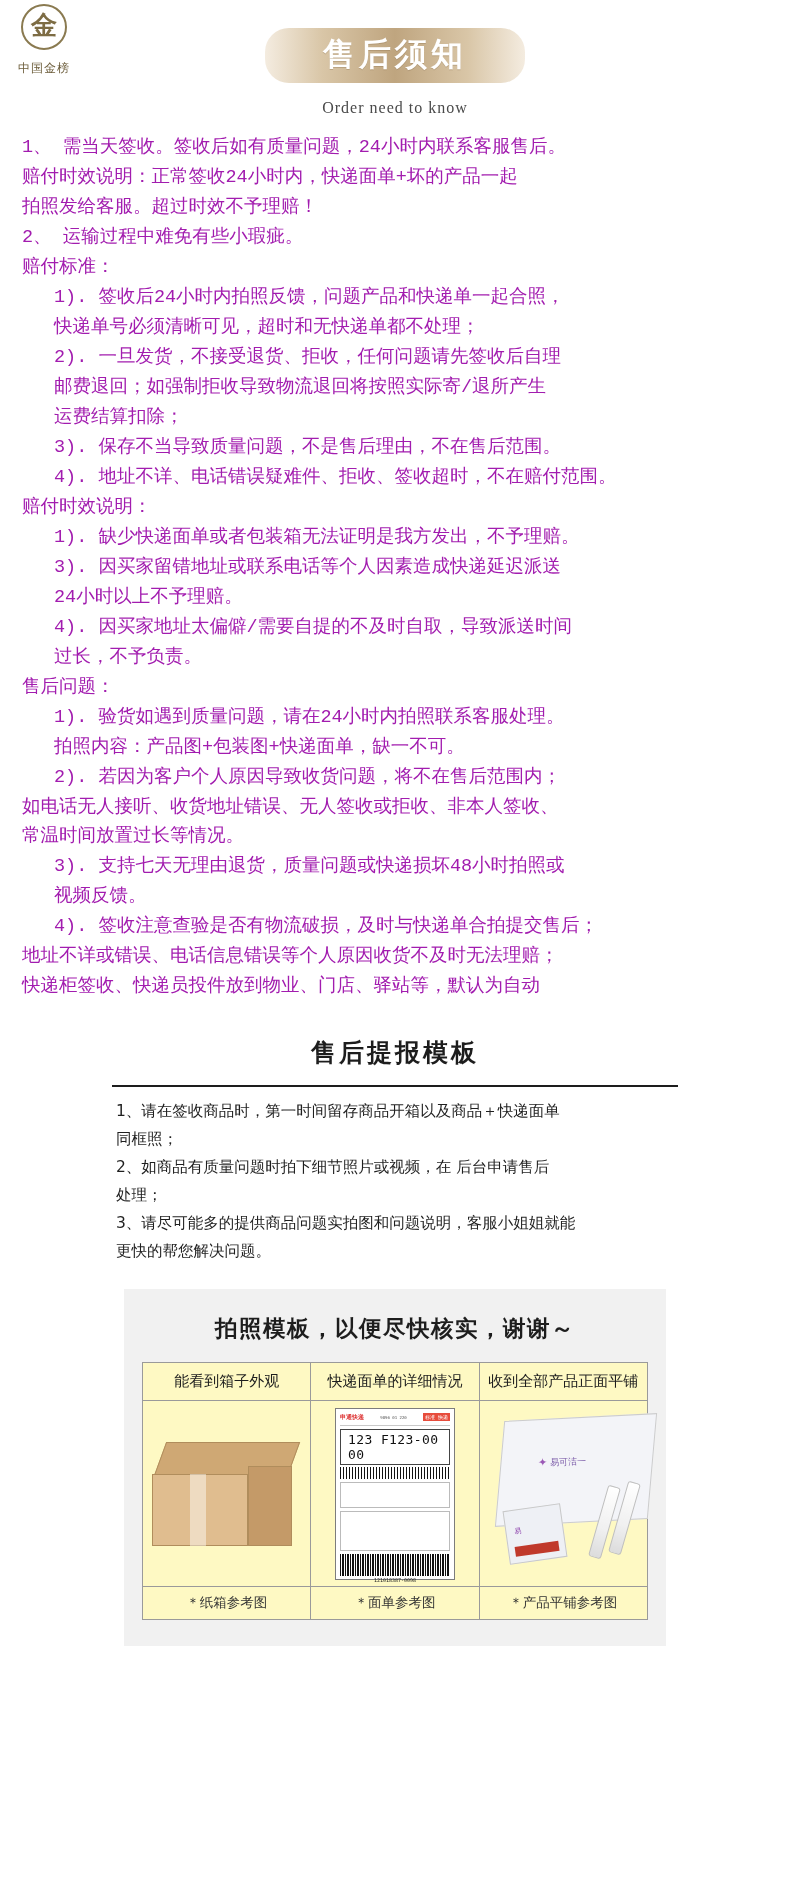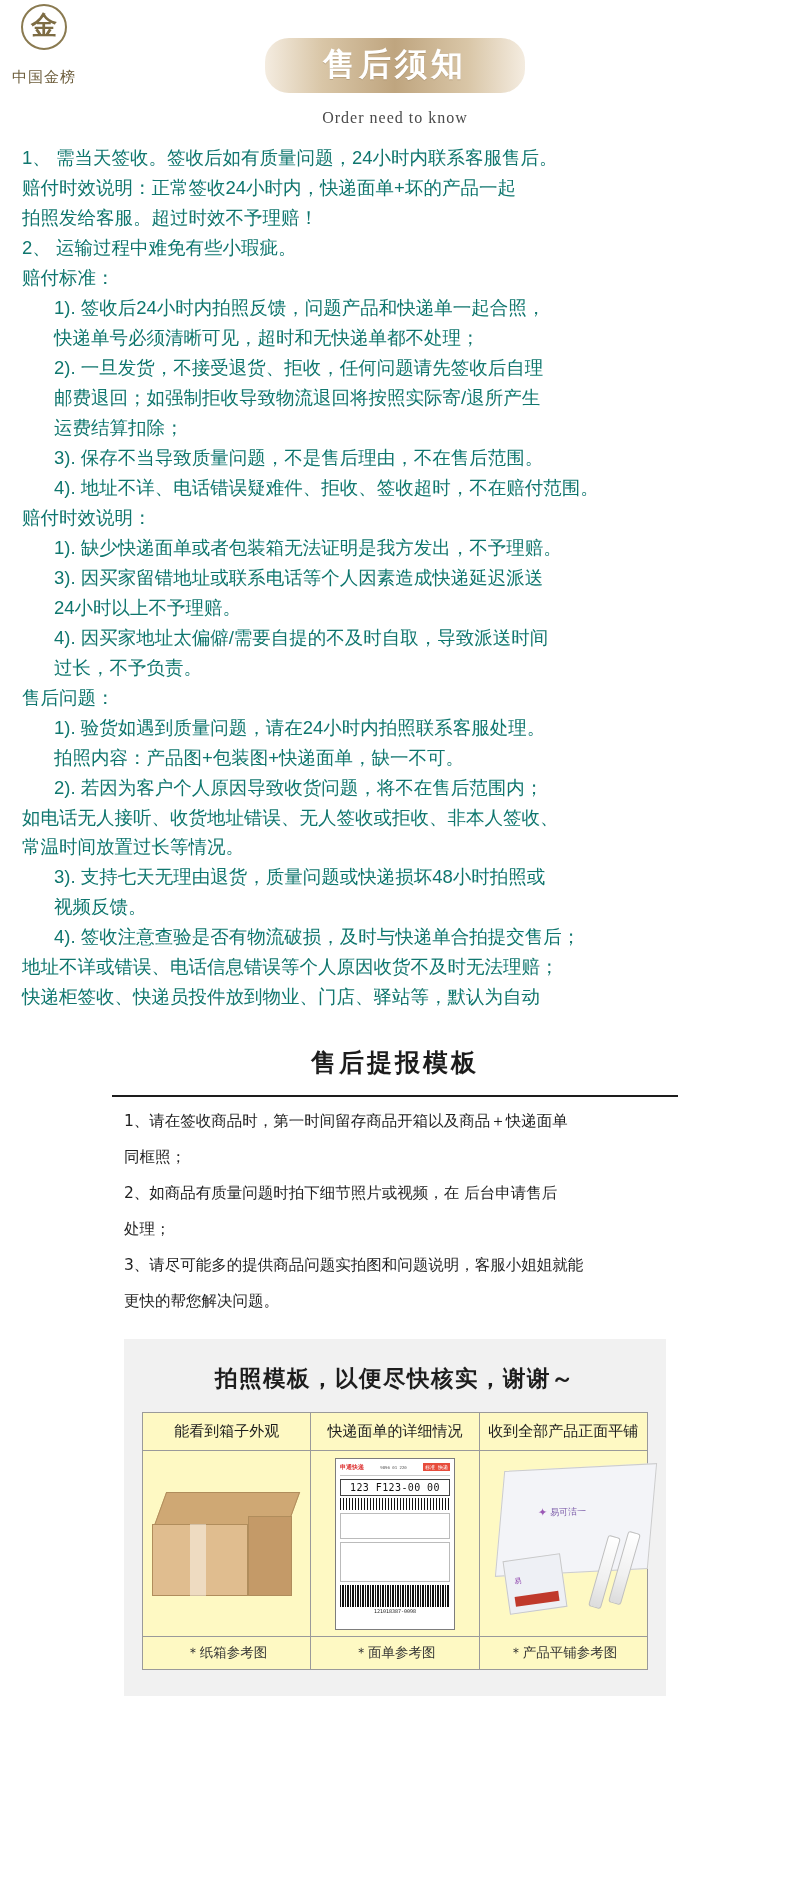--- a/index.html
+++ b/index.html
@@ -38,30 +38,30 @@
     position: absolute;
     left: 0; right: 0; top: 50%;
     transform: translateY(-52%);
     font-family: "Liberation Serif", serif;
     font-size: 26px;
     color: #7d6c44;
     line-height: 1;
     font-weight: bold;
   }
   .logo-text {
-    font-size: 15px;
+    font-size: 12px;
     color: #6d5e3c;
     letter-spacing: 1px;
-    margin-top: 18px;
+    margin-top: 10px;
     font-family: Liberation Serif, serif;
   }
 
   
   .title-wrap {
-    padding-top: 38px;
+    padding-top: 28px;
     text-align: center;
   }
   .title-banner {
     display: inline-block;
     background: linear-gradient(90deg, #f4ece0 0%, #d9c6a7 22%, #bfa57f 50%, #d9c6a7 78%, #f4ece0 100%);
     border-radius: 24px;
     padding: 9px 58px 11px 58px;
     min-width: 246px;
   }
   .title-banner .title-cn {
@@ -79,22 +79,22 @@
     font-size: 16px;
     color: #4a4a4a;
     letter-spacing: 1px;
   }
 
   
   .doc {
     padding: 16px 22px 0 22px;
     font-size: 18.5px;
     line-height: 1.62;
-    font-family: Liberation Sans, sans-serif;
-    color: #0f766e;
+    font-family: Liberation Mono, monospace;
+    color: #a21caf;
   }
   .doc p {
     margin: 0;
     white-space: pre-wrap;
   }
   .lvl0 { text-indent: 0; }
   .lvl1 { padding-left: 32px; }
 
   
   .tpl-section {
@@ -116,21 +116,21 @@
   }
   .tpl-notes {
     width: 566px;
     margin: 12px auto 0 auto;
     text-align: left;
     font-size: 15.5px;
     line-height: 1.55;
     font-family: "DejaVu Sans", "Liberation Sans", sans-serif;
     color: #1f1f1f;
   }
-  .tpl-notes p { margin: 12px; white-space: pre-wrap; }
+  .tpl-notes p { margin: 4px; white-space: pre-wrap; }
 
   
   .photo-card {
     width: 542px;
     margin: 26px auto 30px auto;
     background: #f1f1f1;
     padding: 22px 18px 26px 18px;
   }
   .photo-card h3 {
     margin: 2px 0 18px 0;
@@ -203,21 +203,21 @@
     position: relative; padding: 4px;
     font-size: 4px; text-align: left; color: #555;
     font-family: "DejaVu Sans Mono", monospace;
   }
   .bill .bline { height: 1px; background: #c9c9c9; margin: 3px 0; }
   .bill .bhead { display: flex; justify-content: space-between; align-items: center; }
   .bill .bhead .b-logo { font-size: 6px; color: #d33; font-weight: bold; }
   .bill .b-badge { background: #e74c3c; color: #fff; font-size: 5px; padding: 1px 2px; }
   .bill .bcode {
     border: 1px solid #444; margin-top: 3px; padding: 2px 7px;
-    font-size: 10px; letter-spacing: 0.4px; text-align: center; color: #111;
+    font-size: 13px; letter-spacing: 0.4px; text-align: left; color: #111;
   }
   .bill .bars {
     height: 12px; margin-top: 2px;
     background: repeating-linear-gradient(90deg,#111 0 1px,#fff 1px 3px,#111 3px 4px,#fff 4px 6px);
   }
   .bill .bgrid { border: 1px solid #bbb; height: 26px; margin-top: 3px; }
   .bill .bgrid2 { border: 1px solid #bbb; height: 40px; margin-top: 3px; }
   .bill .bbig {
     margin-top: 3px; height: 22px;
     background: repeating-linear-gradient(90deg,#111 0 1px,#fff 1px 2px,#111 2px 4px,#fff 4px 5px);

